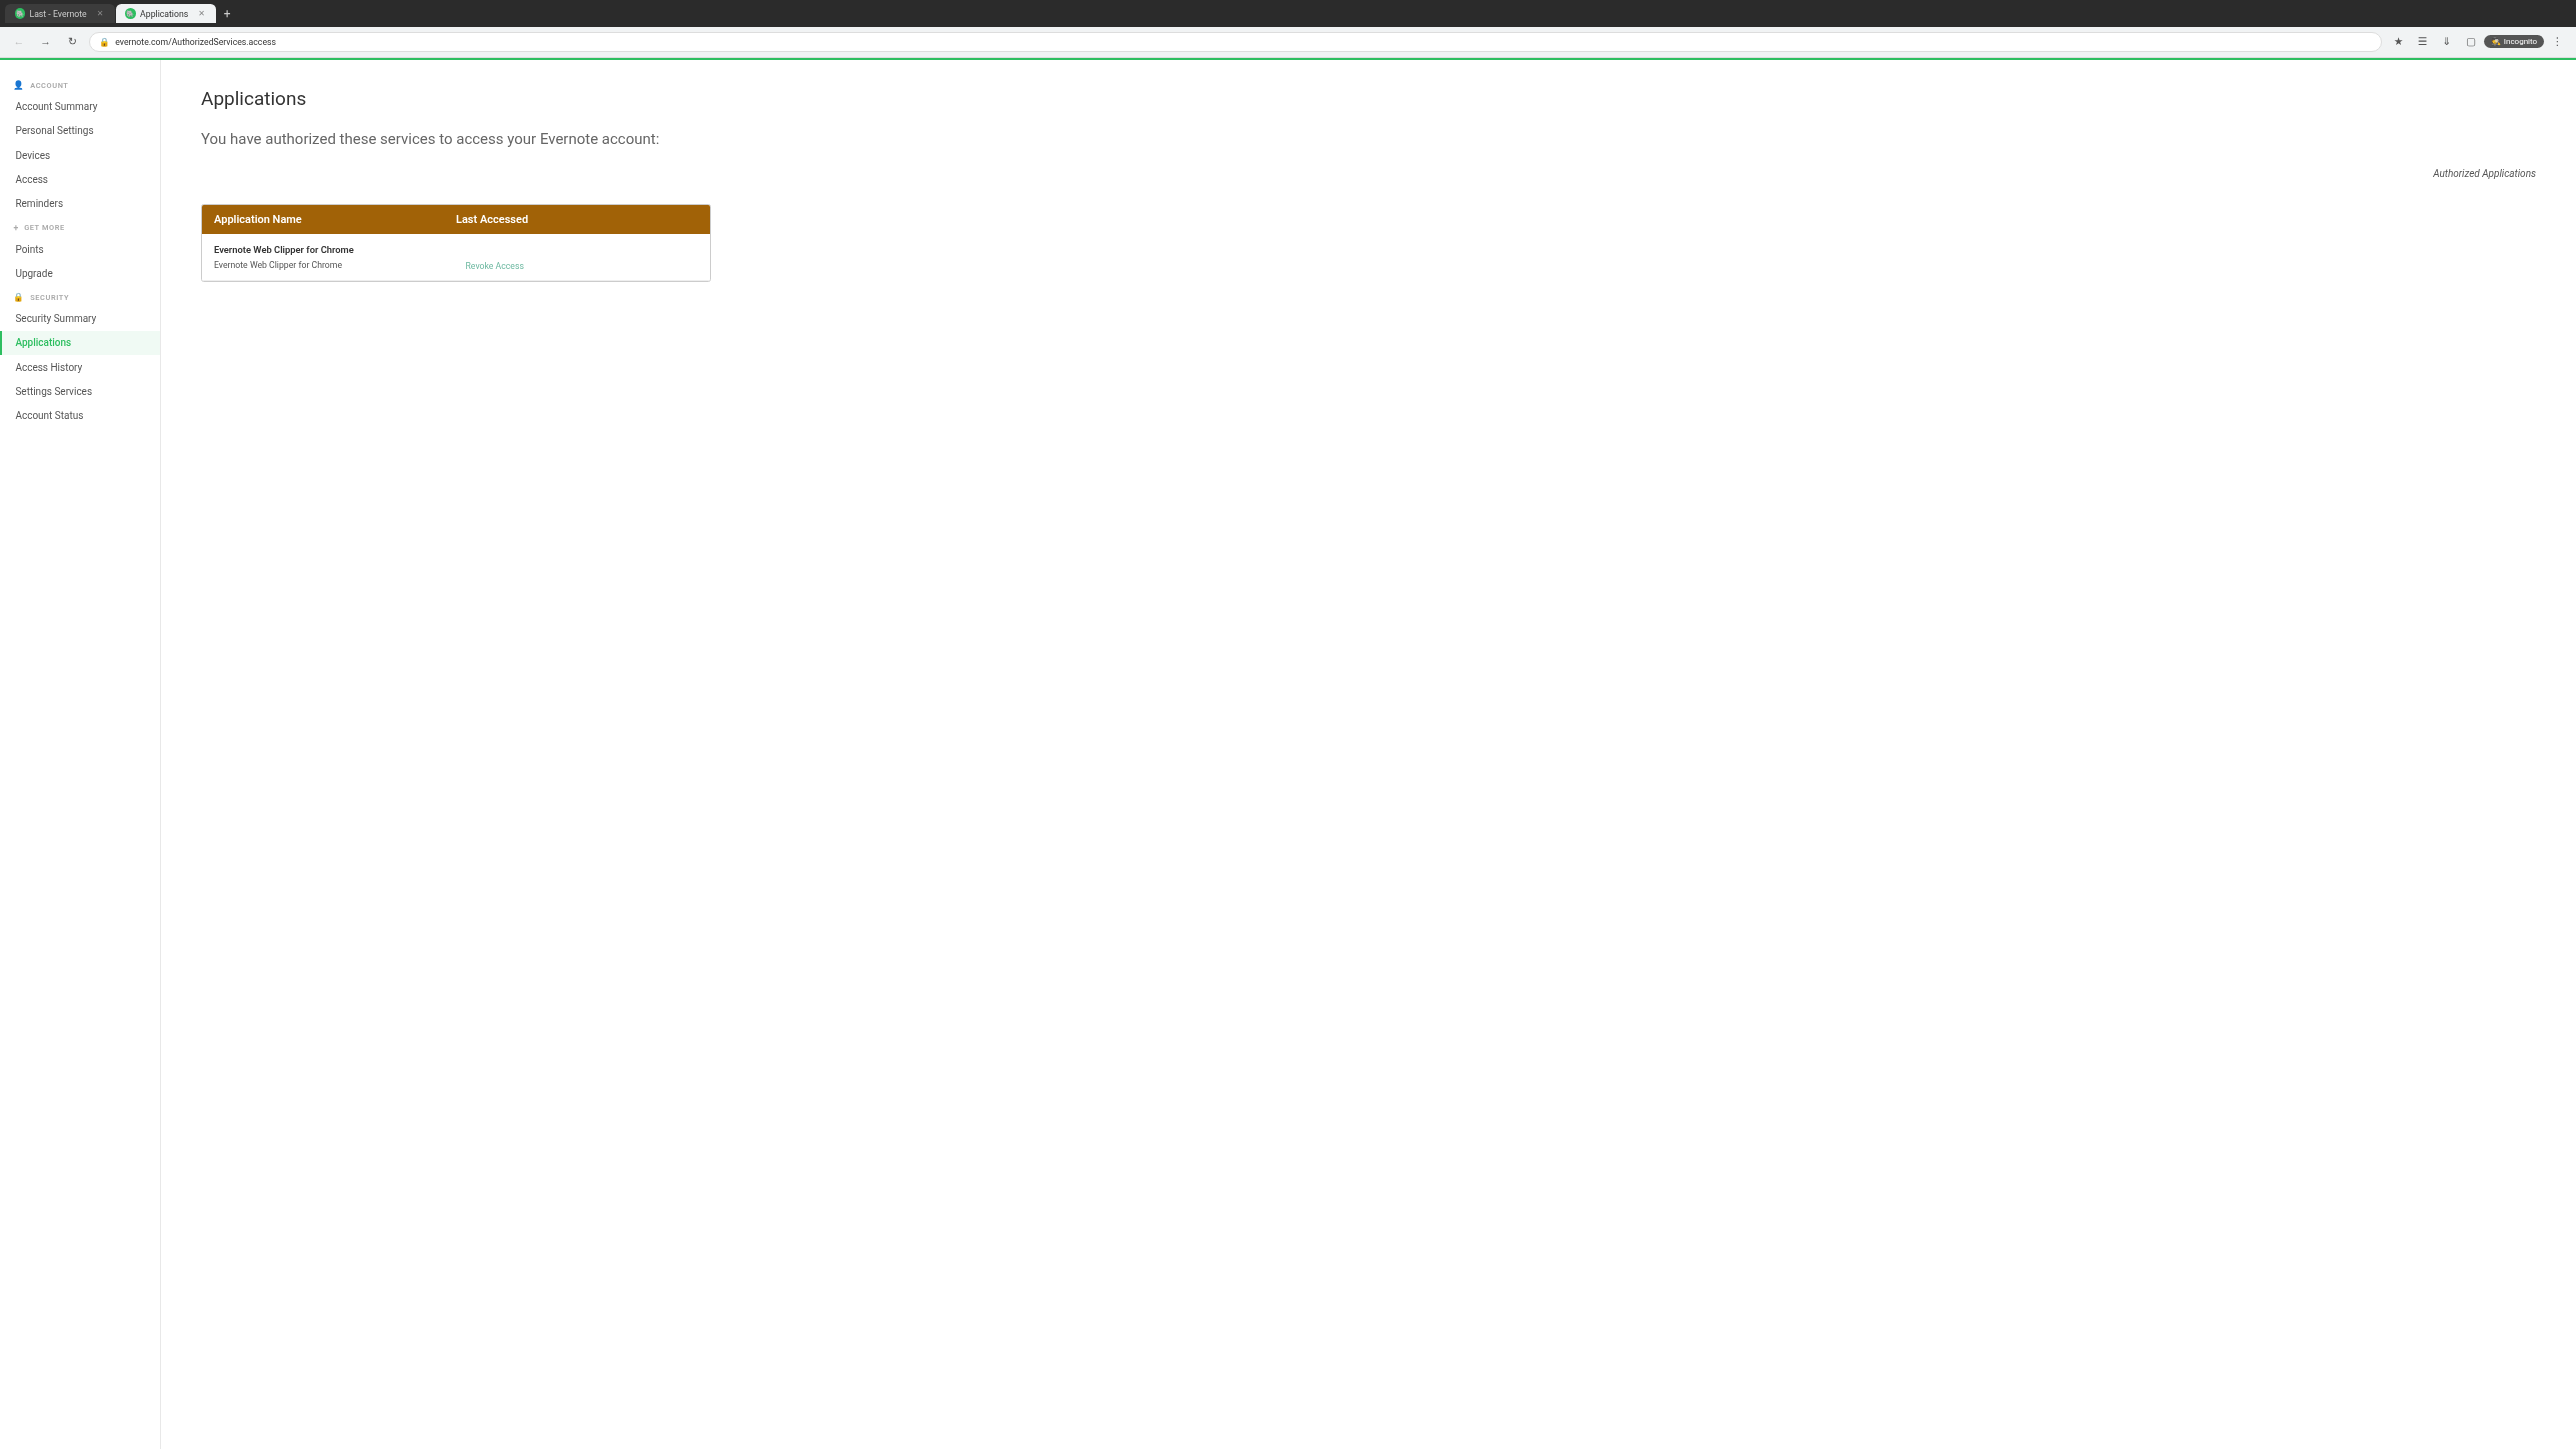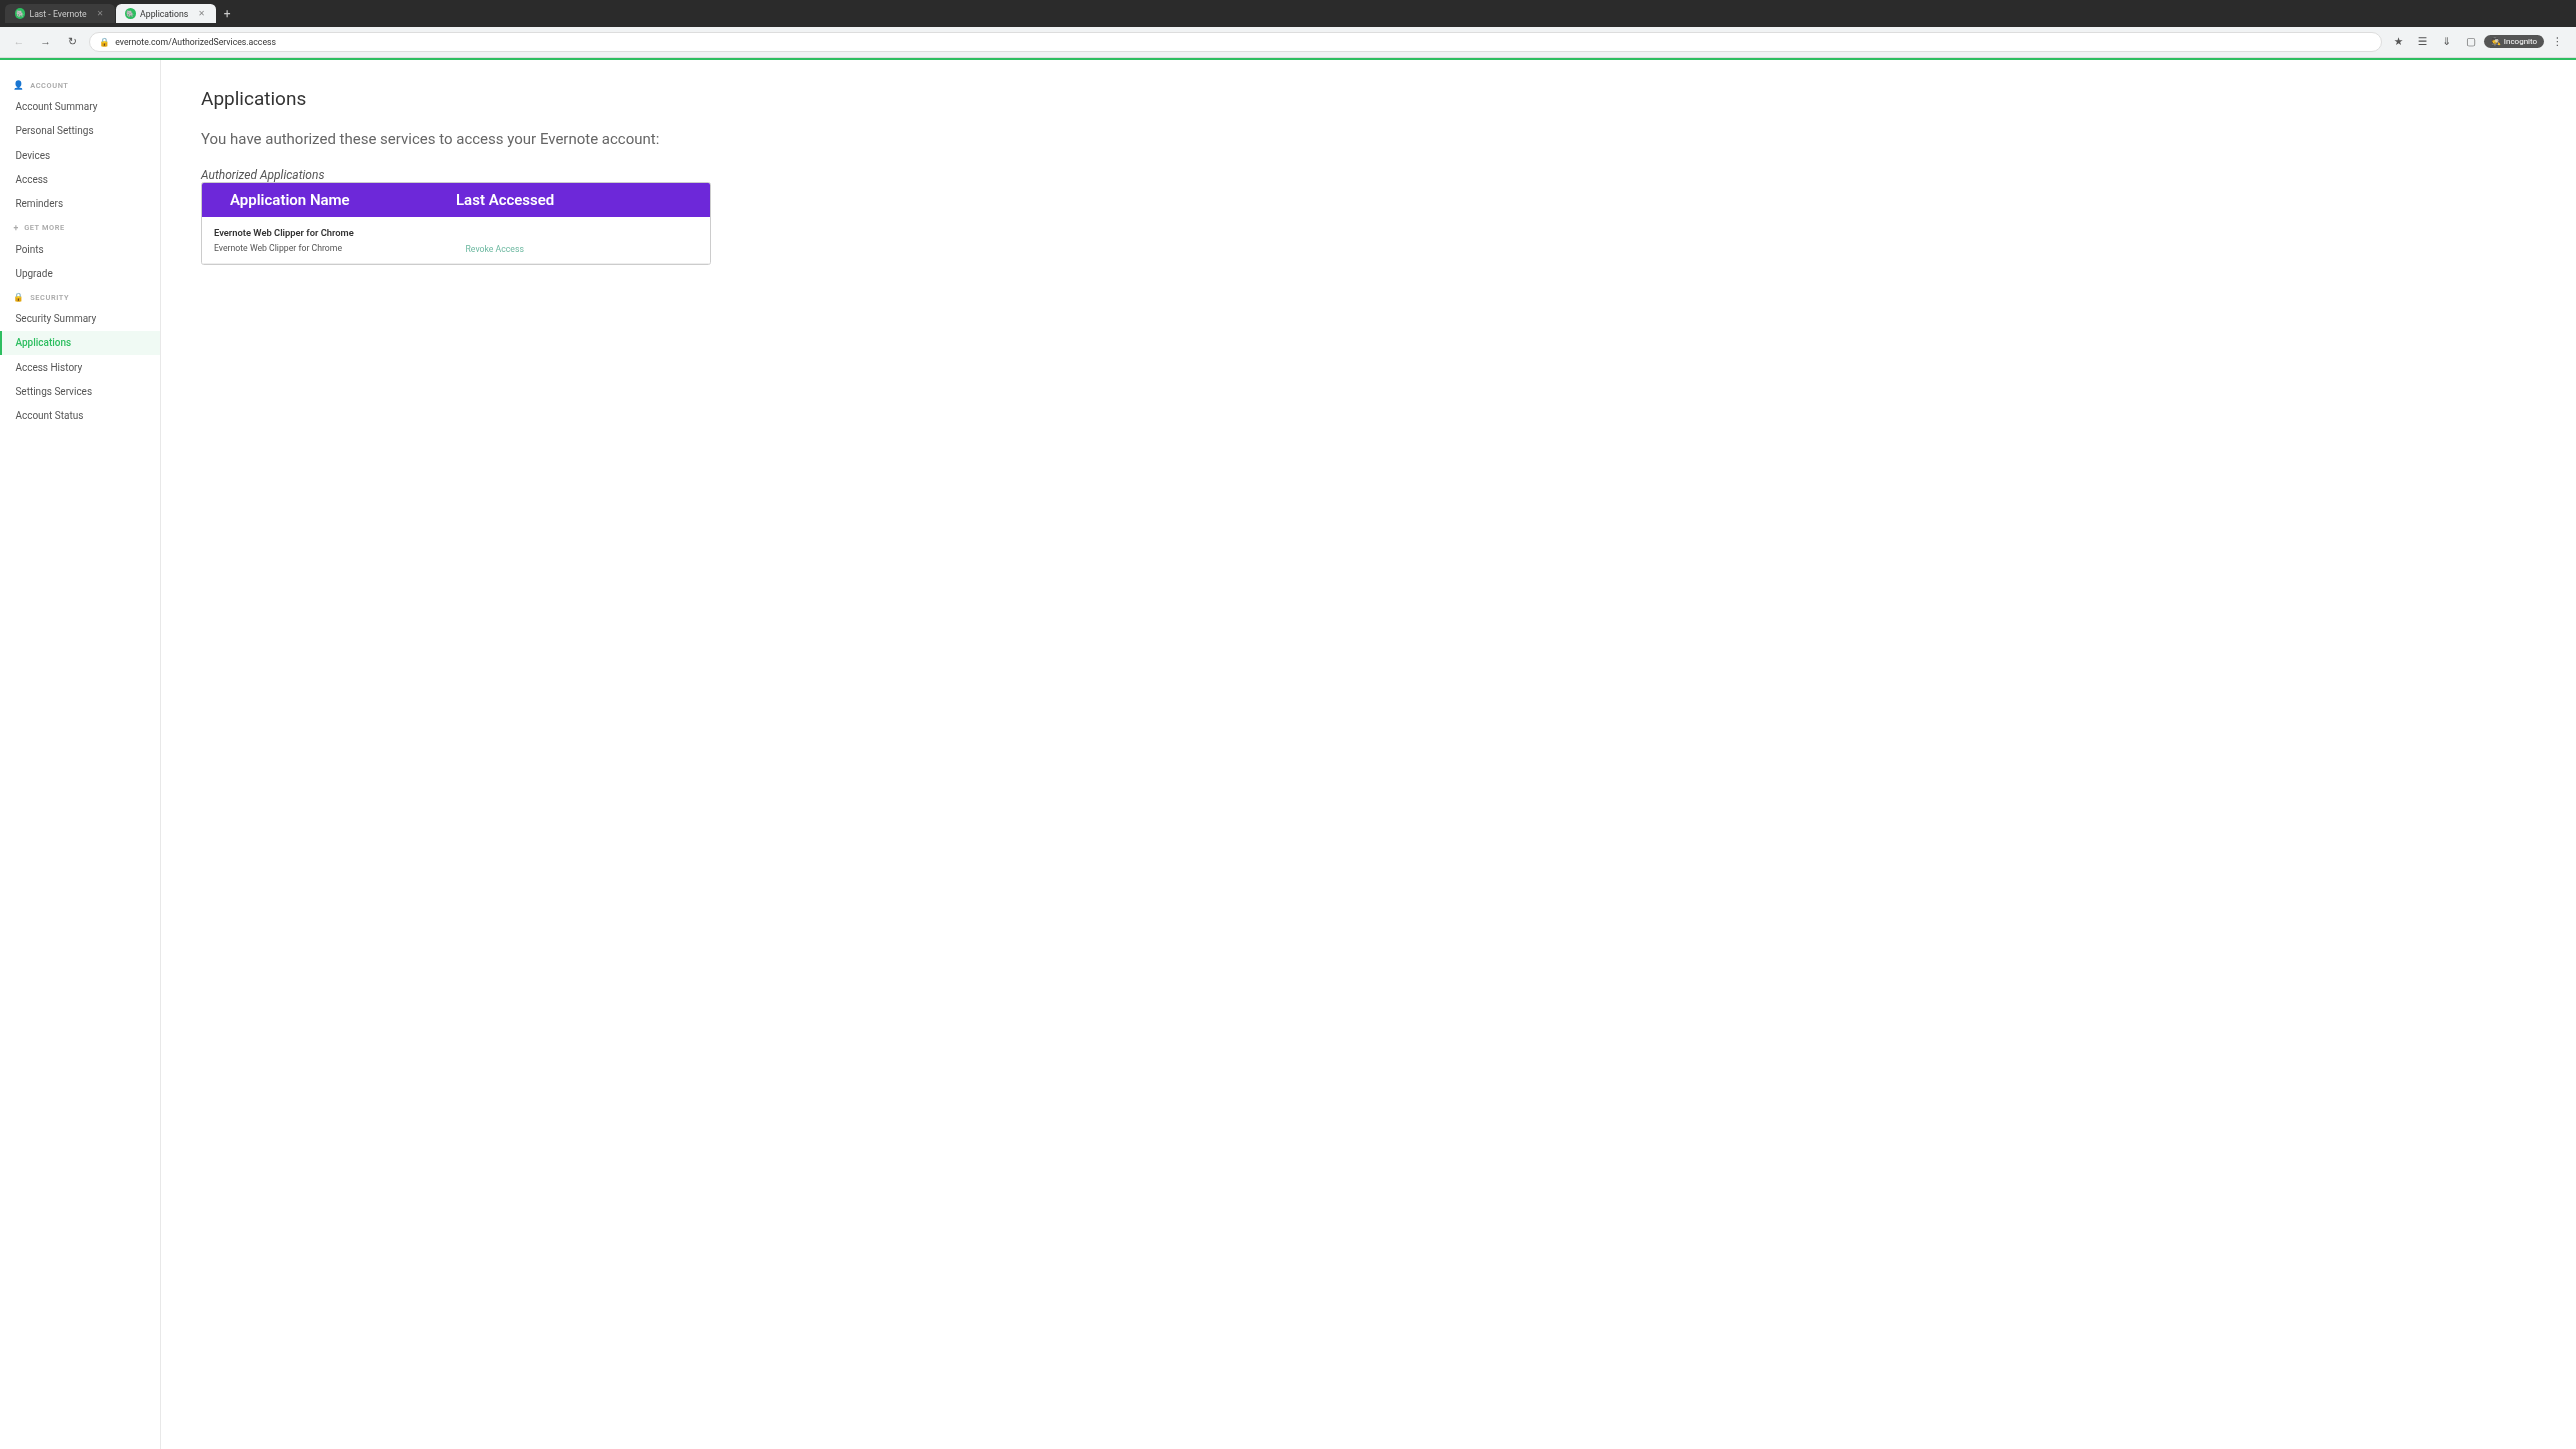--- a/index.html
+++ b/index.html
@@ -40,23 +40,23 @@
     .sidebar-section-label .section-icon { font-size: 8.7px; }
     .sidebar-item { display: block; padding: 6.7px 13.4px; font-size: 10px; color: #555; cursor: pointer; text-decoration: none; border-left: 2px solid transparent; }
     .sidebar-item.active { background: #f0faf4; color: #2dbe60; border-left: 2px solid #2dbe60; font-weight: 500; }
 
     
     .main-content { flex: 1; padding: 27px 40px; background: #fff; }
     .page-title { font-size: 19px; font-weight: 400; color: #333; margin-bottom: 20px; }
     .page-subtitle { font-size: 15px; color: #666; margin-bottom: 20px; }
 
     
-    .table-section-title { font-size: 12px; font-style: italic; color: #555; text-align: left; margin-bottom: 0; }
+    .table-section-title { font-size: 10px; font-style: italic; color: #555; text-align: right; margin-bottom: 25px; }
     .app-table { border: 0.7px solid #ccc; border-radius: 2.7px; overflow: hidden; max-width: 510px; }
-    .app-table-header { background: #6d28d9; display: flex; padding: 8px 28px; color: white; font-weight: 600; font-size: 15px; }
+    .app-table-header { background: #a16207; display: flex; padding: 8px 12px; color: white; font-weight: 600; font-size: 11px; }
     .app-table-header .col-name { flex: 1; }
     .app-table-header .col-accessed { flex: 1; }
     .app-row { border-bottom: 0.7px solid #eee; }
     .app-row-title { padding: 9.4px 12px 2.7px 12px; font-weight: 600; font-size: 9.4px; color: #333; }
     .app-row-details { display: flex; align-items: center; padding: 2.7px 12px 9.4px 12px; }
     .app-row-details .col-name { flex: 1; font-size: 8.7px; color: #555; }
     .app-row-details .col-revoke { flex: 1; text-align: left; padding-left: 19px; }
     .revoke-link { color: #6cb8a0; font-size: 8.7px; cursor: pointer; text-decoration: none; }
 
     .content-wrapper { display: flex; flex-direction: column; min-height: calc(100vh - 59px); }

